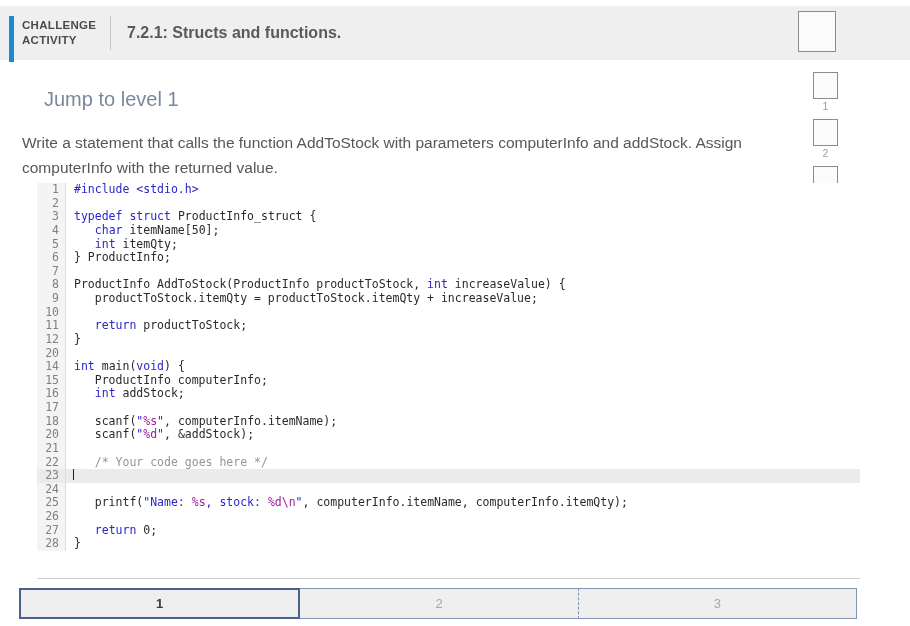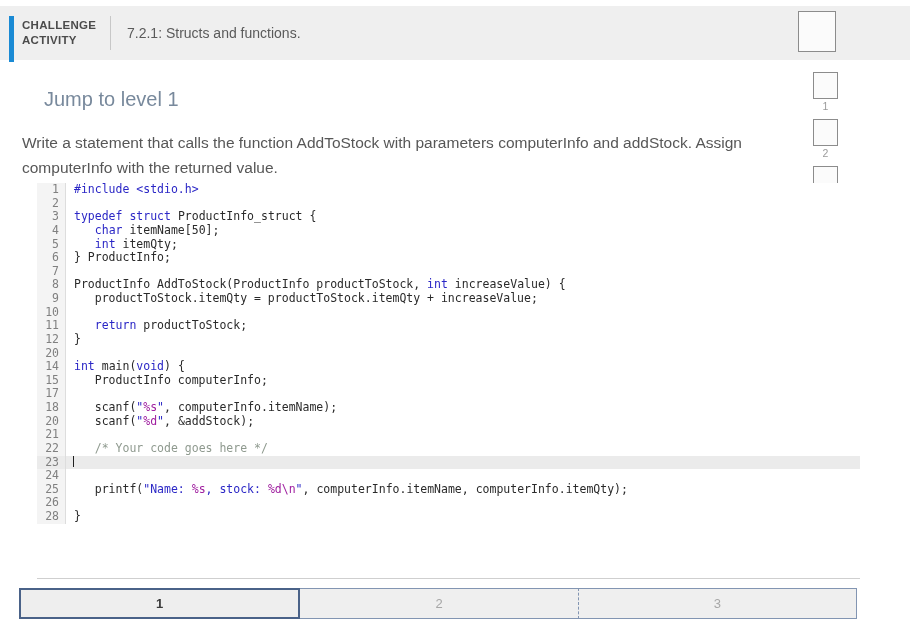--- a/index.html
+++ b/index.html
@@ -24,21 +24,21 @@
   }
   .ca-label {
     margin-left: 22px; width: 78px;
     font-size: 11.5px; font-weight: bold; line-height: 15px;
     color: #4b4b4b; letter-spacing: .3px;
   }
   .ca-label span { display: block; }
   .ca-divider {
     width: 1px; height: 34px; background: #c7c7c7; margin-left: 10px; margin-right: 16px;
   }
-  .ca-title { font-size: 14px; color: #5a5a5a; font-weight: normal; }
+  .ca-title { font-size: 16px; color: #5a5a5a; font-weight: bold; }
 
   
   .pent {
     display: inline-block;
     border: 1px solid #8c8c8c;
     background: #fbfbfb;
   }
   .pent.big  { width: 38px; height: 41px; }
   .pent.small{ width: 25px; height: 27px; }
   .pent-clip {
@@ -176,29 +176,31 @@
       <div class="code-line"><div class="ln">6</div><div class="src">} ProductInfo;</div></div>
       <div class="code-line"><div class="ln">7</div><div class="src"></div></div>
       <div class="code-line"><div class="ln">8</div><div class="src">ProductInfo AddToStock(ProductInfo productToStock, <span class="kw">int</span> increaseValue) {</div></div>
       <div class="code-line"><div class="ln">9</div><div class="src">   productToStock.itemQty = productToStock.itemQty + increaseValue;</div></div>
       <div class="code-line"><div class="ln">10</div><div class="src"></div></div>
       <div class="code-line"><div class="ln">11</div><div class="src">   <span class="kw">return</span> productToStock;</div></div>
       <div class="code-line"><div class="ln">12</div><div class="src">}</div></div>
       <div class="code-line"><div class="ln">20</div><div class="src"></div></div>
       <div class="code-line"><div class="ln">14</div><div class="src"><span class="kw">int</span> main(<span class="kw">void</span>) {</div></div>
       <div class="code-line"><div class="ln">15</div><div class="src">   ProductInfo computerInfo;</div></div>
+      <div class="code-line"><div class="ln">16</div><div class="src">   <span class="kw">int</span> addStock;</div></div>
       <div class="code-line"><div class="ln">17</div><div class="src"></div></div>
       <div class="code-line"><div class="ln">18</div><div class="src">   scanf(<span class="str">"<span class="fmt">%s</span>"</span>, computerInfo.itemName);</div></div>
       <div class="code-line"><div class="ln">20</div><div class="src">   scanf(<span class="str">"<span class="fmt">%d</span>"</span>, &amp;addStock);</div></div>
       <div class="code-line"><div class="ln">21</div><div class="src"></div></div>
       <div class="code-line"><div class="ln">22</div><div class="src">   <span class="cmt">/* Your code goes here */</span></div></div>
       <div class="code-line hl"><div class="ln">23</div><div class="src"><span class="caret"></span></div></div>
       <div class="code-line"><div class="ln">24</div><div class="src"></div></div>
       <div class="code-line"><div class="ln">25</div><div class="src">   printf(<span class="str">"Name: <span class="fmt">%s</span>, stock: <span class="fmt">%d</span><span class="fmt">\n</span>"</span>, computerInfo.itemName, computerInfo.itemQty);</div></div>
       <div class="code-line"><div class="ln">26</div><div class="src"></div></div>
+      <div class="code-line"><div class="ln">27</div><div class="src">   <span class="kw">return</span> 0;</div></div>
       <div class="code-line"><div class="ln">28</div><div class="src">}</div></div>
     </div>
   <div class="code-bottom-rule"></div>
 
   <div class="tabbar" id="tabbar">
       <div class="tab active">1</div>
       <div class="tab inactive">2</div>
       <div class="tab inactive dashed-left">3</div>
     </div>
 

